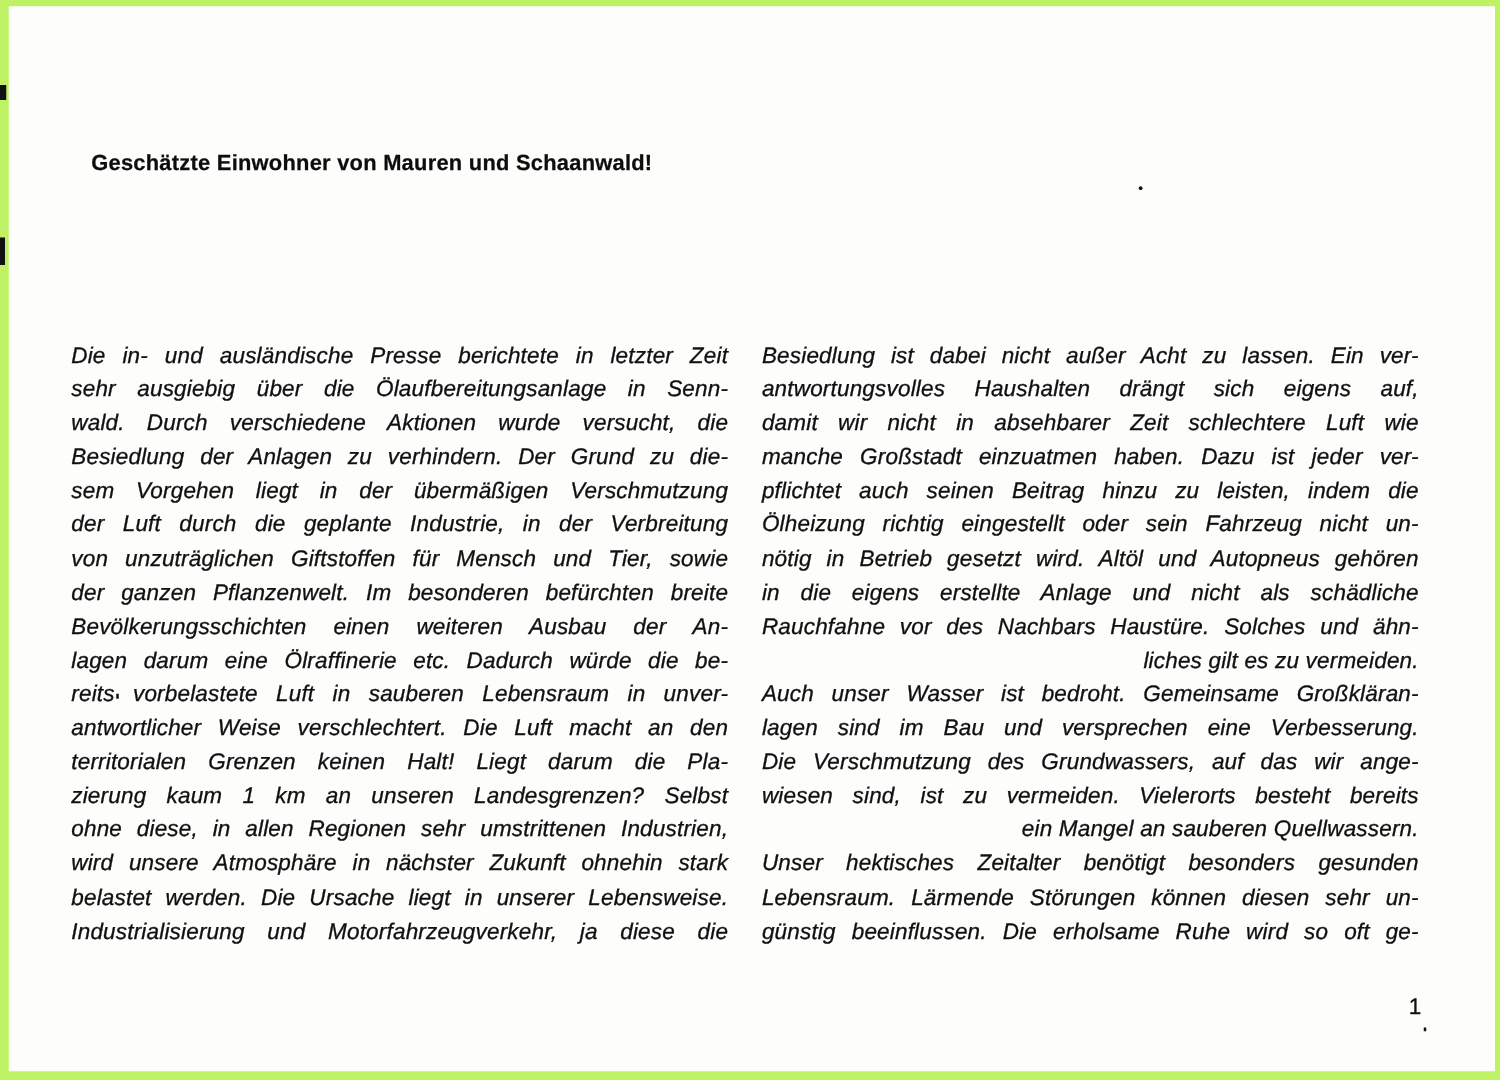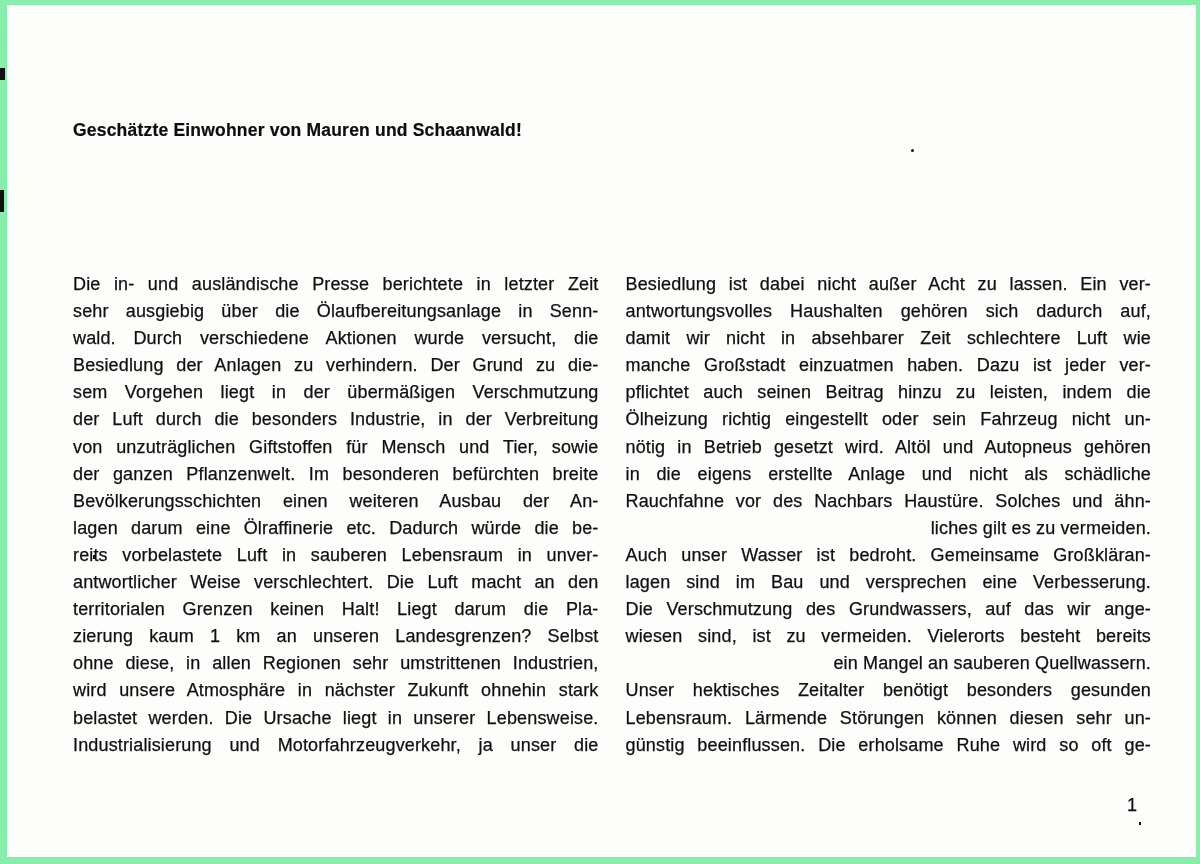--- a/index.html
+++ b/index.html
@@ -8,21 +8,21 @@
     width: 1200px;
     height: 864px;
     background: #0a0a0a;
     overflow: hidden;
     font-family: "Liberation Sans", sans-serif;
   }
   .scan-frame {
     position: absolute;
     left: 0; top: 0;
     width: 1200px; height: 864px;
-    background: #86efac;
+    background: #bef264;
   }
   .page {
     position: absolute;
     left: 7px;
     top: 5px;
     width: 1189px;
     height: 852px;
     background: #fdfdfc;
   }
   .heading {
@@ -30,25 +30,26 @@
     left: 66px;
     top: 103px;
     font-size: 17.5px;
     font-weight: bold;
     color: #0d0d0d;
     letter-spacing: 0.2px;
     -webkit-text-stroke: 0.2px #0d0d0d;
   }
   .columns {
     position: absolute;
-    left: 66px;
+    left: 50px;
     top: 266px;
     width: 1078px;
     display: flex;
     gap: 27px;
+    font-style: italic;
   }
   .col {
     width: 526px;
     color: #101010;
     font-size: 18px;
     line-height: 27.1px;
     letter-spacing: 0.15px;
     -webkit-text-stroke: 0.25px #101010;
   }
   .line {
@@ -85,37 +86,37 @@
 
     <h1 class="heading">Geschätzte Einwohner von Mauren und Schaanwald!</h1>
 
     <div class="columns">
       <div class="col">
           <div class="line just">Die in- und ausländische Presse berichtete in letzter Zeit</div>
           <div class="line just">sehr ausgiebig über die Ölaufbereitungsanlage in Senn-</div>
           <div class="line just">wald. Durch verschiedene Aktionen wurde versucht, die</div>
           <div class="line just">Besiedlung der Anlagen zu verhindern. Der Grund zu die-</div>
           <div class="line just">sem Vorgehen liegt in der übermäßigen Verschmutzung</div>
-          <div class="line just">der Luft durch die besonders Industrie, in der Verbreitung</div>
+          <div class="line just">der Luft durch die geplante Industrie, in der Verbreitung</div>
           <div class="line just">von unzuträglichen Giftstoffen für Mensch und Tier, sowie</div>
           <div class="line just">der ganzen Pflanzenwelt. Im besonderen befürchten breite</div>
           <div class="line just">Bevölkerungsschichten einen weiteren Ausbau der An-</div>
           <div class="line just">lagen darum eine Ölraffinerie etc. Dadurch würde die be-</div>
           <div class="line just">reits vorbelastete Luft in sauberen Lebensraum in unver-</div>
           <div class="line just">antwortlicher Weise verschlechtert. Die Luft macht an den</div>
           <div class="line just">territorialen Grenzen keinen Halt! Liegt darum die Pla-</div>
           <div class="line just">zierung kaum 1 km an unseren Landesgrenzen? Selbst</div>
           <div class="line just">ohne diese, in allen Regionen sehr umstrittenen Industrien,</div>
           <div class="line just">wird unsere Atmosphäre in nächster Zukunft ohnehin stark</div>
           <div class="line just">belastet werden. Die Ursache liegt in unserer Lebensweise.</div>
-          <div class="line just">Industrialisierung und Motorfahrzeugverkehr, ja unser die</div>
+          <div class="line just">Industrialisierung und Motorfahrzeugverkehr, ja diese die</div>
         </div>
       <div class="col">
           <div class="line just">Besiedlung ist dabei nicht außer Acht zu lassen. Ein ver-</div>
-          <div class="line just">antwortungsvolles Haushalten gehören sich dadurch auf,</div>
+          <div class="line just">antwortungsvolles Haushalten drängt sich eigens auf,</div>
           <div class="line just">damit wir nicht in absehbarer Zeit schlechtere Luft wie</div>
           <div class="line just">manche Großstadt einzuatmen haben. Dazu ist jeder ver-</div>
           <div class="line just">pflichtet auch seinen Beitrag hinzu zu leisten, indem die</div>
           <div class="line just">Ölheizung richtig eingestellt oder sein Fahrzeug nicht un-</div>
           <div class="line just">nötig in Betrieb gesetzt wird. Altöl und Autopneus gehören</div>
           <div class="line just">in die eigens erstellte Anlage und nicht als schädliche</div>
           <div class="line just">Rauchfahne vor des Nachbars Haustüre. Solches und ähn-</div>
           <div class="line">liches gilt es zu vermeiden.</div>
           <div class="line just">Auch unser Wasser ist bedroht. Gemeinsame Großkläran-</div>
           <div class="line just">lagen sind im Bau und versprechen eine Verbesserung.</div>

